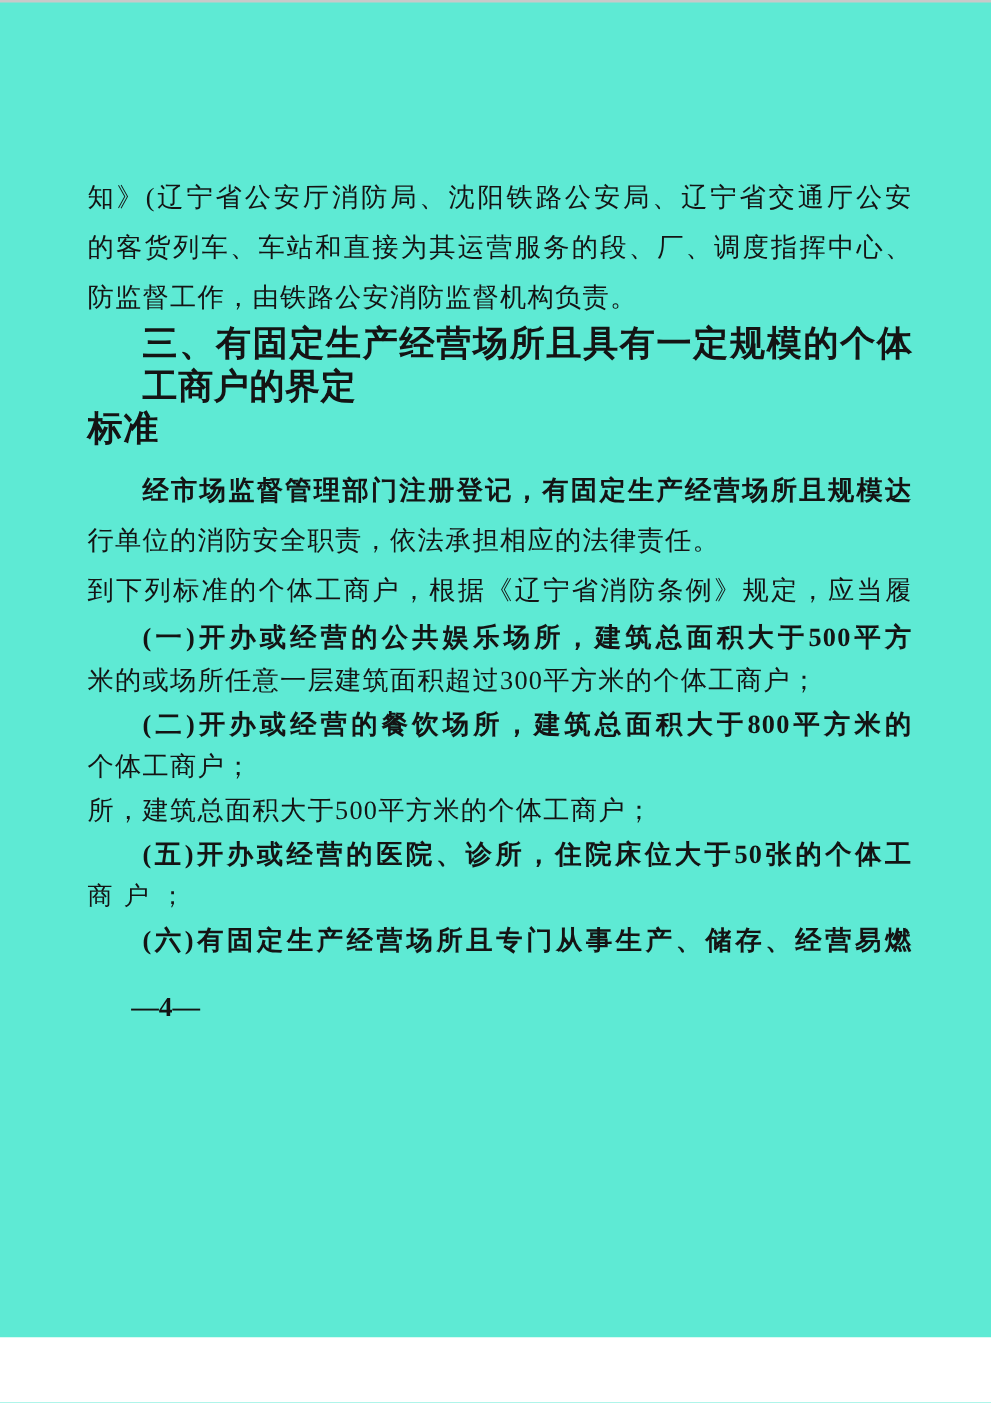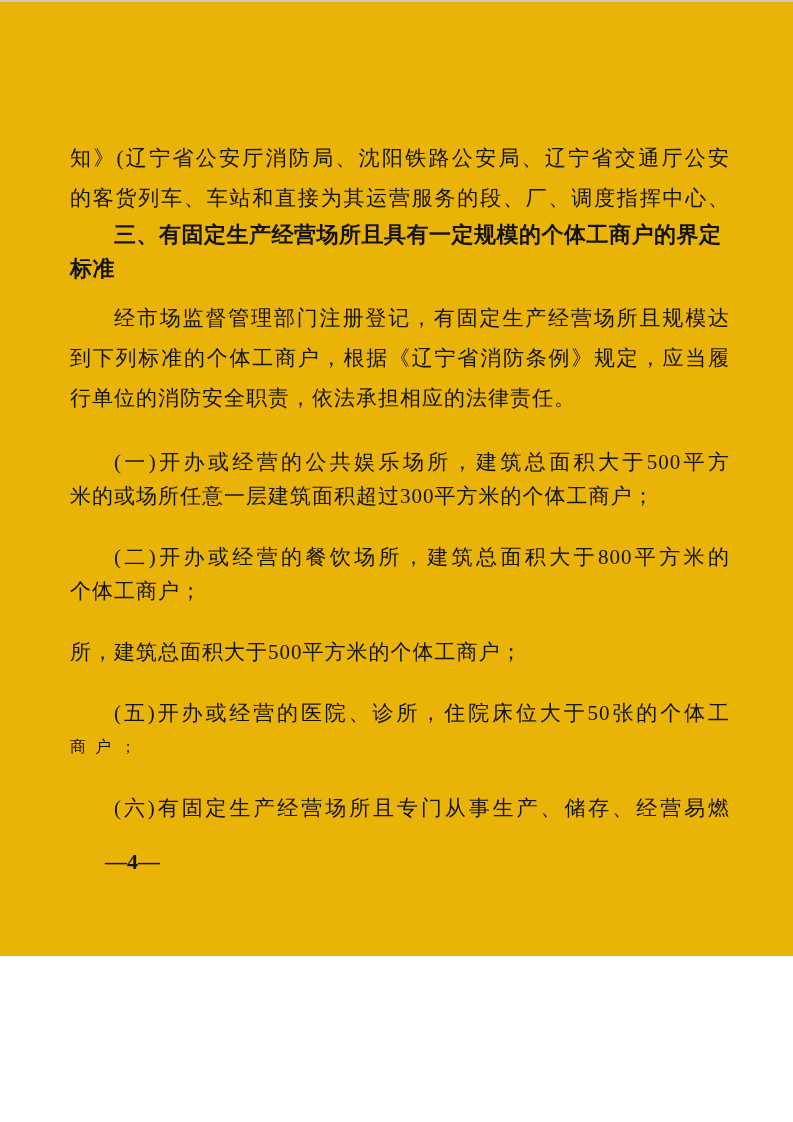--- a/index.html
+++ b/index.html
@@ -3,22 +3,22 @@
 <meta charset="utf-8">
 <style>
   html, body {
     margin: 0;
     padding: 0;
     background: #ffffff;
   }
   .page {
     position: relative;
     width: 793px;
-    height: 956px;
-    background: #eab308;
+    height: 1070px;
+    background: #5eead4;
     box-sizing: border-box;
     border-top: 2px solid #c9c9c9; 
     color: #141414;
     font-family: "Liberation Serif", "DejaVu Serif", serif;
     overflow: hidden;
   }
   .content {
     padding: 136px 63px 0 70px; 
   }
   .line {
@@ -26,64 +26,66 @@
     letter-spacing: 1px;
     text-align: justify;
     text-align-last: left;
     white-space: normal;
   }
   .line.fill {
     text-align-last: justify; 
   }
   .line.indent {
     padding-left: 44px; 
+    font-weight: bold;
   }
   .line.small {
-    font-size: 16px;
+    font-size: 20px;
     letter-spacing: 9px; 
   }
   .block.paragraph .line { line-height: 40px; }
   .block.heading { margin-bottom: 12px; }
   .block.heading .line {
     line-height: 34px;
     font-family: "Liberation Sans", "DejaVu Sans", sans-serif;
     font-weight: bold;
-    font-size: 22px;
+    font-size: 28px;
     letter-spacing: 0.5px;
   }
-  .block.item { margin-top: 27px; }
+  .block.item { margin-top: 1px; }
   .block.item .line { line-height: 34px; }
   .page-number {
     margin-top: 22px;
     padding-left: 35px;
     font-weight: bold;
     font-size: 22px;
     letter-spacing: 0;
     line-height: 30px;
     text-align: left;
   }
 </style>
 </head>
 <body>
 
 <div class="page">
   <div class="content">
     <div id="doc-body">
         <div class="block paragraph">
           <div class="line fill">知》(辽宁省公安厅消防局、沈阳铁路公安局、辽宁省交通厅公安</div>
           <div class="line fill">的客货列车、车站和直接为其运营服务的段、厂、调度指挥中心、</div>
+          <div class="line">防监督工作，由铁路公安消防监督机构负责。</div>
         </div>
         <div class="block heading">
           <div class="line indent">三、有固定生产经营场所且具有一定规模的个体工商户的界定</div>
           <div class="line">标准</div>
         </div>
         <div class="block paragraph">
           <div class="line indent fill">经市场监督管理部门注册登记，有固定生产经营场所且规模达</div>
+          <div class="line">行单位的消防安全职责，依法承担相应的法律责任。</div>
           <div class="line fill">到下列标准的个体工商户，根据《辽宁省消防条例》规定，应当履</div>
-          <div class="line">行单位的消防安全职责，依法承担相应的法律责任。</div>
         </div>
         <div class="block item">
           <div class="line indent fill">(一)开办或经营的公共娱乐场所，建筑总面积大于500平方</div>
           <div class="line">米的或场所任意一层建筑面积超过300平方米的个体工商户；</div>
         </div>
         <div class="block item">
           <div class="line indent fill">(二)开办或经营的餐饮场所，建筑总面积大于800平方米的</div>
           <div class="line">个体工商户；</div>
         </div>
         <div class="block item">

